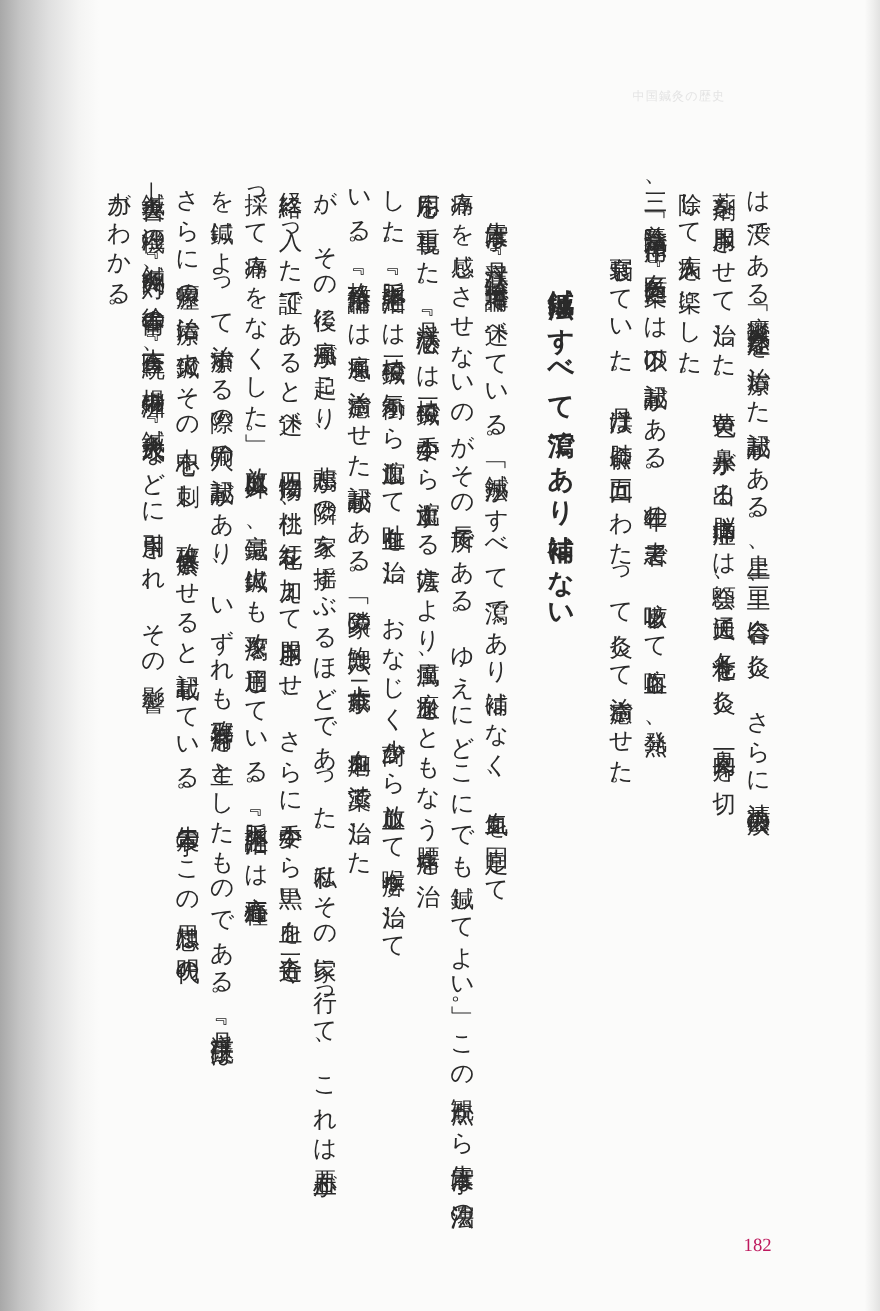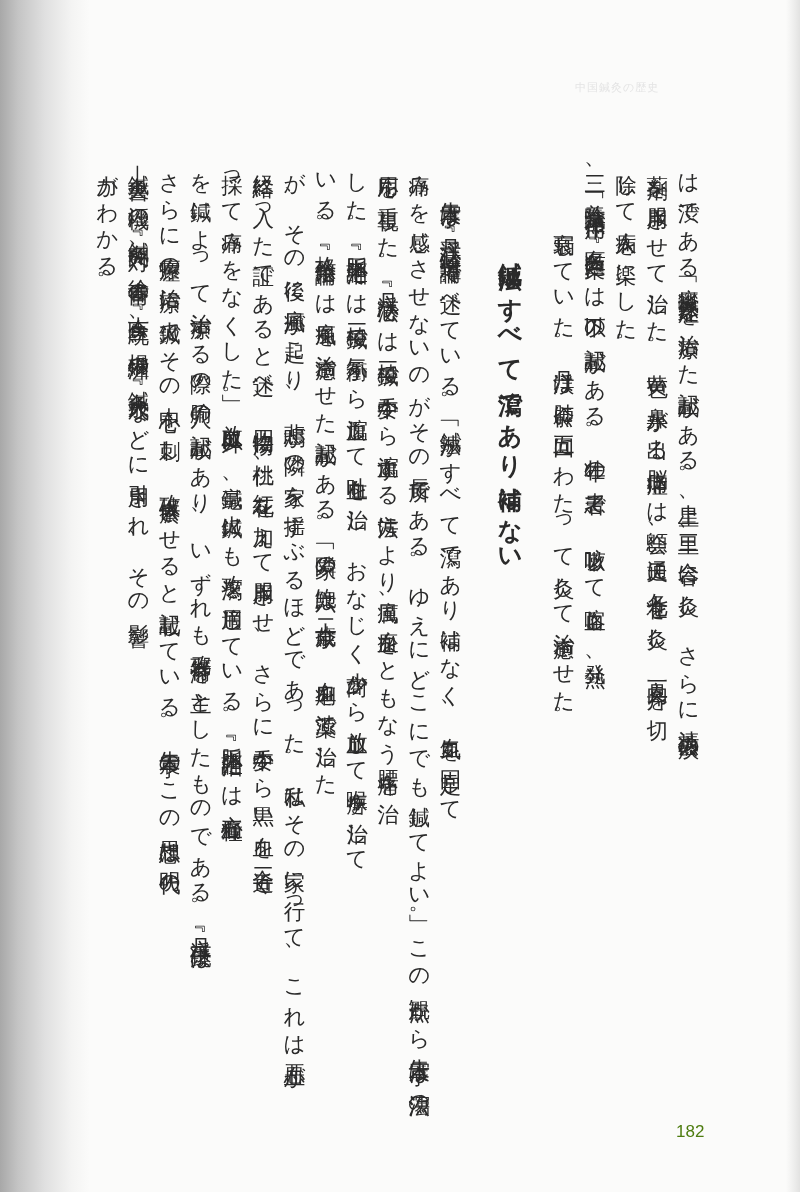--- a/index.html
+++ b/index.html
@@ -58,22 +58,22 @@
       letter-spacing: 3.2px;
       padding-top: 86px;
       width: 46px;
       line-height: 40px;
     }
     .page-number {
       position: absolute;
       left: 676px;
       top: 1122px;
       font-size: 17px;
-      color: #4d7c0f;
-      font-family: Liberation Sans, sans-serif;
+      color: #be185d;
+      font-family: Liberation Serif, serif;
     }
   </style>
 </head>
 <body>
 
 <div class="gutter-shadow"></div>
 <div class="right-edge"></div>
 
 <div class="running-head">中国鍼灸の歴史</div>
 

